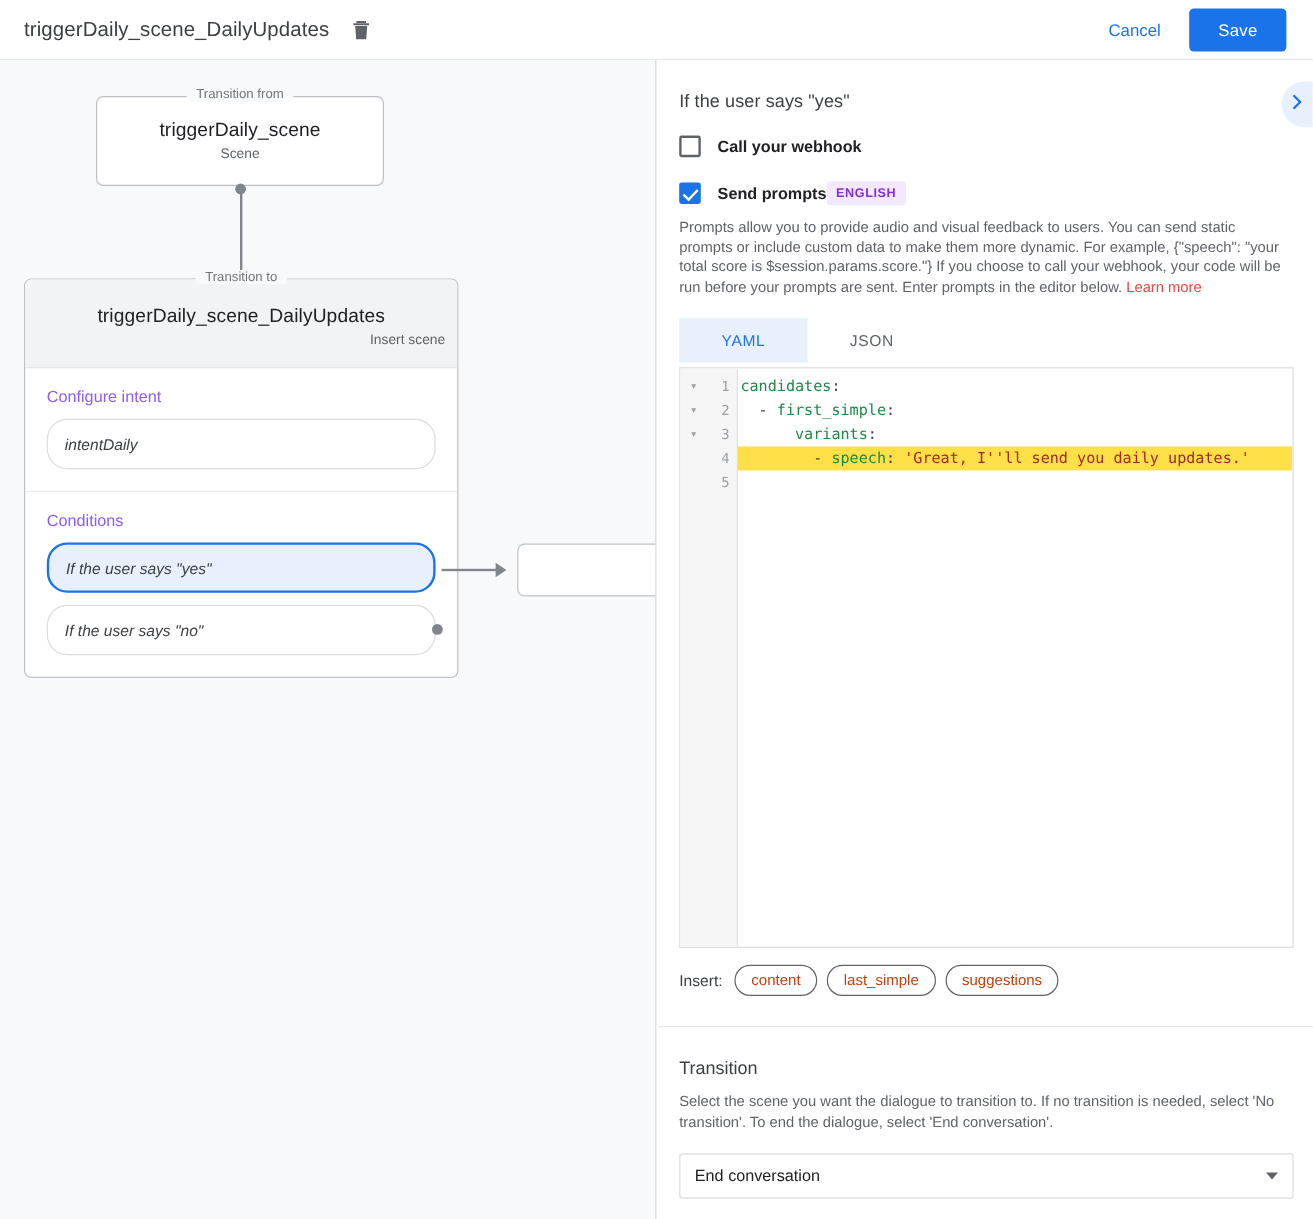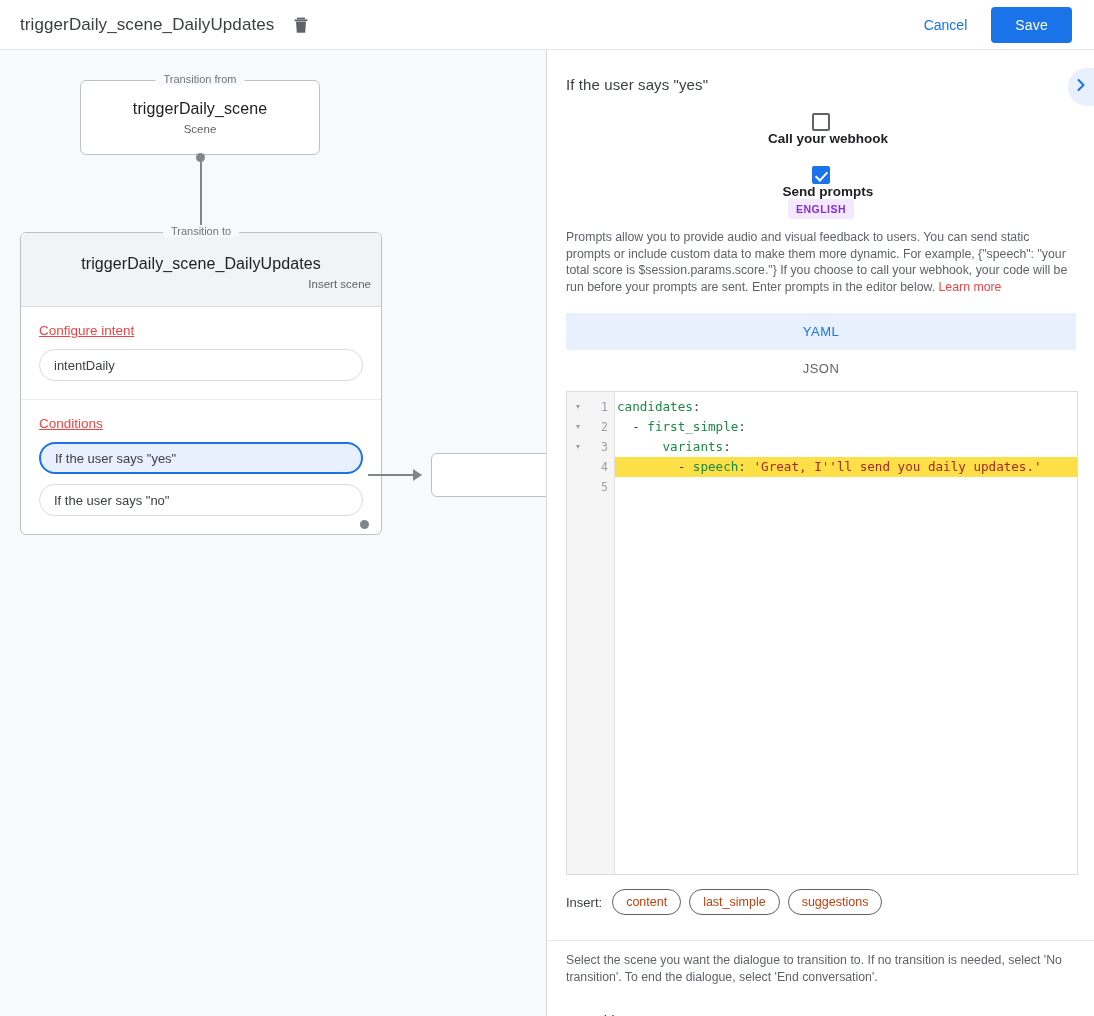--- a/index.html
+++ b/index.html
@@ -127,34 +127,34 @@
     border-bottom: 1px solid #dadce0;
     padding: 22px 10px 16px;
     text-align: center;
   }
   .card-section {
     padding: 16px 18px 18px;
     border-bottom: 1px solid #e8eaed;
   }
   .card-section:last-child { border-bottom: none; }
   .section-label {
-    font-size: 13.5px; color: #ef4444;
+    font-size: 13.5px; color: #8b5cf6;
     margin-bottom: 11px;
-    text-decoration: underline;
   }
   .pill {
     border: 1px solid #dadce0;
     border-radius: 17px;
     background: #ffffff;
-    height: 32px;
+    height: 42px;
     display: flex; align-items: center;
     padding: 0 14px;
     font-size: 13px;
     color: #3c4043;
     cursor: pointer;
+    font-style: italic;
   }
   .pill + .pill { margin-top: 10px; }
   .pill.selected {
     background: #e8f0fe;
     border: 2px solid #1a73e8;
   }
 
   
   #cond-port {
     position: absolute; left: 360px; top: 470px;
@@ -204,21 +204,20 @@
     border-radius: 19px 0 0 19px;
     display: flex; align-items: center; justify-content: center;
     cursor: pointer;
   }
 
   .panel-body { padding: 0 18px; }
 
   .check-row {
     display: flex; align-items: center;
     margin-top: 20px;
-    flex-direction: column;
   }
   .cbox {
     width: 18px; height: 18px;
     border: 2px solid #5f6368;
     border-radius: 2px;
     background: #ffffff;
     cursor: pointer;
     flex: none;
   }
   .cbox.checked {
@@ -257,21 +256,20 @@
     line-height: 16.6px;
     color: #5f6368;
     max-width: 518px;
   }
   #prompt-desc a { color: #ef4444; text-decoration: none; }
 
   
   #tabs {
     margin-top: 18px;
     display: flex;
-    flex-direction: column;
   }
   .tab {
     min-width: 107px;
     text-align: center;
     padding: 11px 16px;
     font-size: 13px;
     font-weight: 500;
     letter-spacing: .5px;
     color: #5f6368;
     cursor: pointer;
@@ -374,21 +372,21 @@
   }
   #transition-desc {
     margin-top: 11px;
     font-size: 12.3px;
     line-height: 16.6px;
     color: #5f6368;
     max-width: 500px;
   }
   #select {
     margin-top: 17px;
-    width: 464px;
+    width: 512px;
     height: 38px;
     border: 1px solid #dadce0;
     border-radius: 3px;
     background: #ffffff;
     display: flex; align-items: center;
     padding: 0 12px;
     cursor: pointer;
   }
   #select-value { flex: 1; font-size: 13.5px; color: #202124; }
   #select-arrow {
@@ -511,22 +509,22 @@
 
     <div id="insert-row">
       <div id="insert-label">Insert:</div>
       <div class="chip">content</div>
       <div class="chip">last_simple</div>
       <div class="chip">suggestions</div>
     </div>
 
     <div id="panel-divider"></div>
 
+    <div id="transition-title">Transition</div>
     <div id="transition-desc">Select the scene you want the dialogue to transition to. If no transition is needed, select 'No transition'. To end the dialogue, select 'End conversation'.</div>
-    <div id="transition-title">Transition</div>
 
     <div id="select">
       <div id="select-value">End conversation</div>
       <div id="select-arrow"></div>
     </div>
 
   </div>
 </div>
 
 </body></html>

